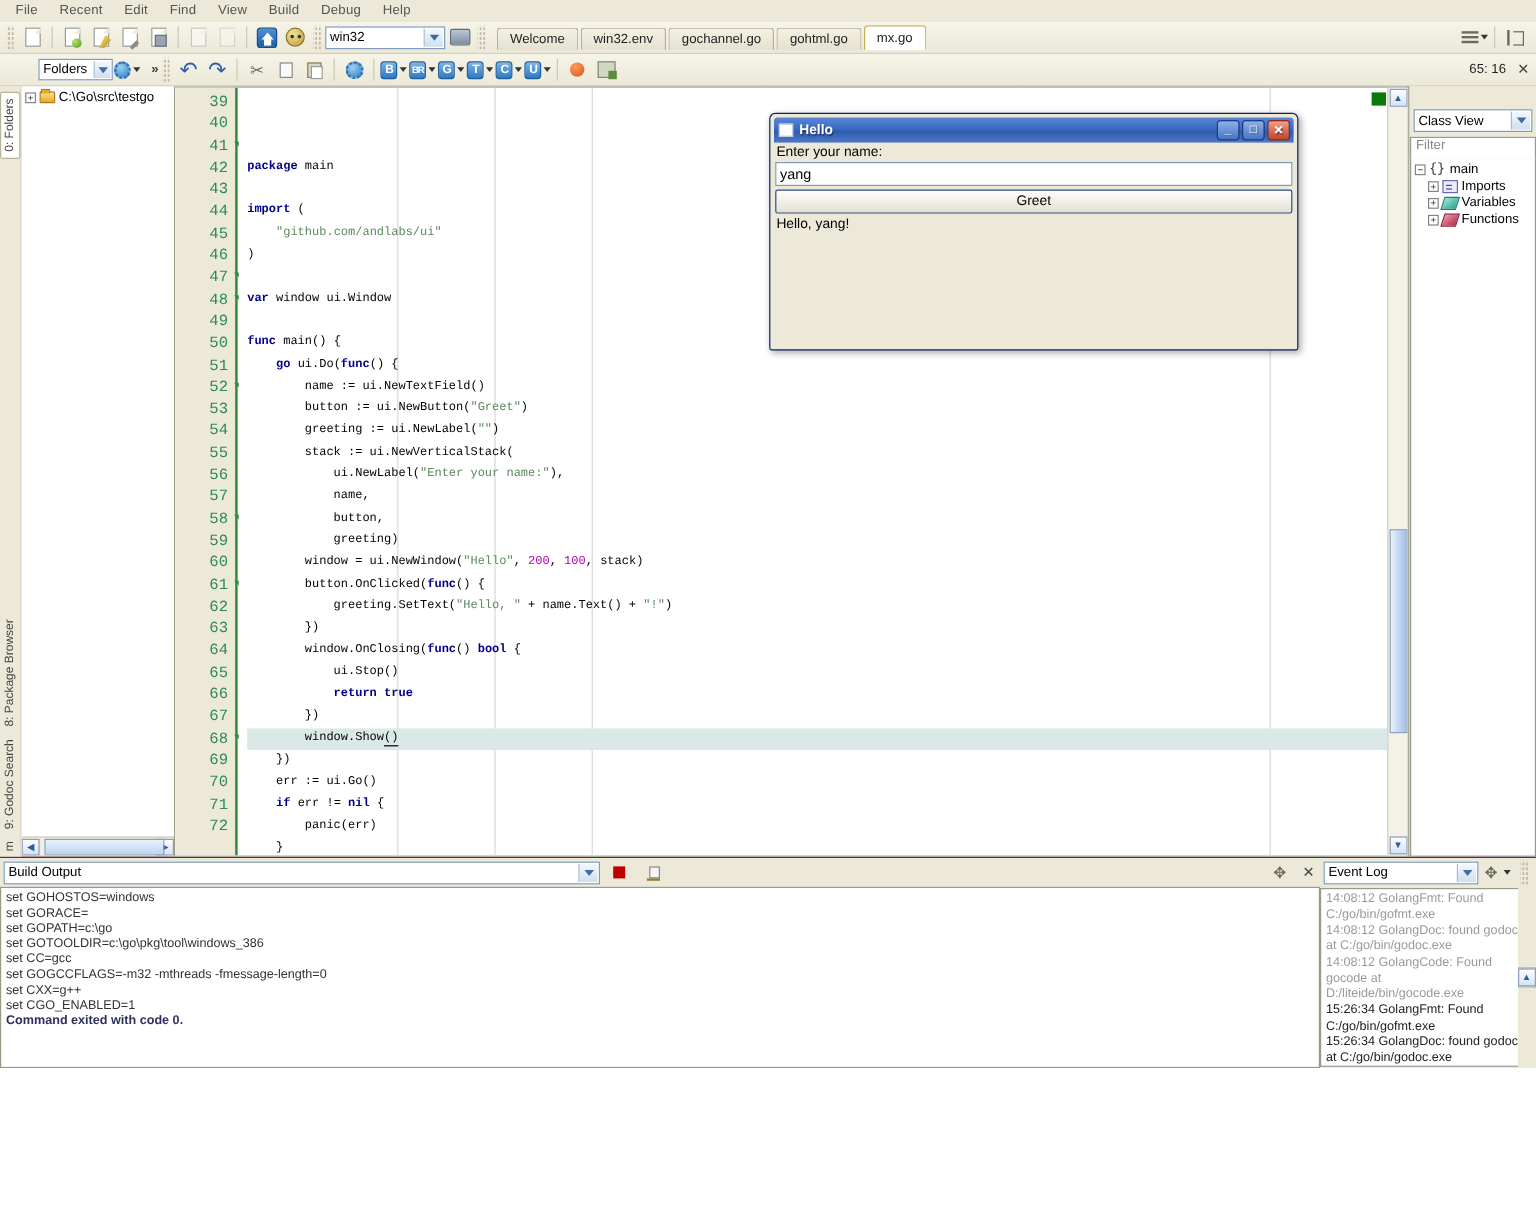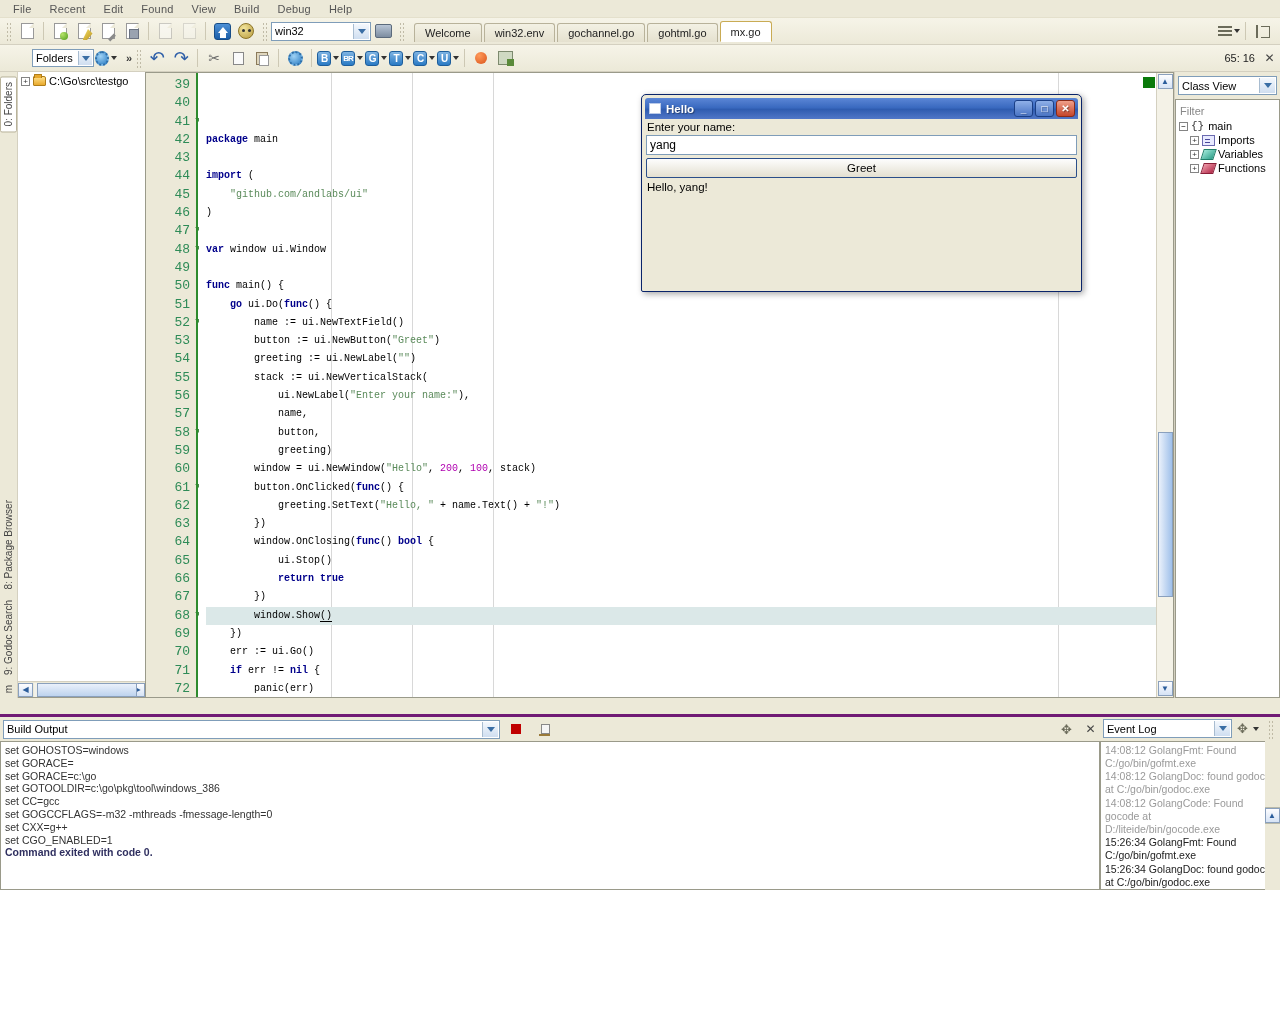--- a/index.html
+++ b/index.html
@@ -257,41 +257,40 @@
   }
   .vsb-btn{width:15px;height:15px;background:linear-gradient(#fdfdff,#d6e3f5);border:1px solid #8aa0bd;display:flex;align-items:center;justify-content:center;font-size:8px;color:#2b5d9b;margin-top:1px;}
   .vsb-track{flex:1;width:15px;position:relative;}
   .vsb-thumb{position:absolute;left:0;top:58%;width:15px;height:28%;background:linear-gradient(90deg,#eaf1fb,#9fc0ea);border:1px solid #8aa0bd;}
   .greenmark{position:absolute;right:18px;top:4px;width:12px;height:11px;background:#0a7a0a;}
   
   .rightpanel {
     width:106px; background:#ece9d8; display:flex;flex-direction:column;flex:none;
     border-left:1px solid #d4d0c0;
   }
-  .rp-head { height:27px; display:flex;align-items:center;padding:0 3px;}
+  .rp-head { height:27px; display:flex;align-items:center;padding:0 3px;margin-top:15px;}
   .filterbox {
     height:18px;background:#fff;border:1px solid #9a9a8a;border-bottom:none;
-    display:flex;align-items:flex-end;padding-left:4px;color:#888;font-size:11px;
+    display:flex;align-items:flex-start;padding-left:4px;color:#888;font-size:11px;
   }
   .classtree {
     flex:1;background:#fff;border:1px solid #9a9a8a;border-top:none;
     font-size:11px;padding-top:2px;overflow:hidden;
   }
   .ct-row{display:flex;align-items:center;white-space:nowrap;padding:1px 0 1px 3px;}
   .minusbox{width:9px;height:9px;border:1px solid #848484;background:#fff;font-size:8px;line-height:7px;text-align:center;margin-right:3px;flex:none;}
   .braces{color:#333;font-family:"Liberation Mono",monospace;margin-right:4px;font-size:11px;}
   .ico-imports{width:13px;height:11px;background:#e8eaff;border:1px solid #6a6ab0;margin-right:3px;flex:none;position:relative;}
   .ico-imports::after{content:'';position:absolute;left:2px;top:3px;width:5px;height:1px;background:#4a4a9a;box-shadow:0 3px 0 #4a4a9a;}
   .ico-vars{width:13px;height:11px;background:linear-gradient(135deg,#9fe8d8,#2f9f8a);border:1px solid #1f7f6a;margin-right:3px;flex:none;transform:skewX(-18deg);}
   .ico-funcs{width:13px;height:11px;background:linear-gradient(135deg,#f09aa8,#b02a4a);border:1px solid #8a1f38;margin-right:3px;flex:none;transform:skewX(-18deg);}
   
   .bottom {
     height:176px; display:flex; background:#ece9d8; flex:none;
-    border-top:3px solid #701a75;
-    margin-top:16px;
+    border-top:1px solid #701a75;
   }
   .dock-left { flex:1; display:flex; flex-direction:column; min-width:0;}
   .dock-head { height:24px; display:flex; align-items:center; padding:0 3px; gap:4px;}
   .dock-body {
     flex:1; background:#fff; border:1px solid #9a9a8a; margin:0 0 0 0;
     font-size:10.5px; color:#333; overflow:hidden; padding:2px 0 0 4px;
     font-family:"Liberation Sans", sans-serif;
     position:relative;
   }
   .dock-body .line { line-height:12.8px; white-space:nowrap; }
@@ -348,21 +347,21 @@
 </style>
 </head>
 <body>
 
 <div id="app">
 
   <div class="menubar">
     <div class="mi">File</div>
     <div class="mi">Recent</div>
     <div class="mi">Edit</div>
-    <div class="mi">Found</div>
+    <div class="mi">Find</div>
     <div class="mi">View</div>
     <div class="mi">Build</div>
     <div class="mi">Debug</div>
     <div class="mi">Help</div>
   </div>
 
   <div class="toolbar">
     <div class="grip"></div>
     <div class="tbtn">
         <span class="icon-doc"></span>
@@ -639,21 +638,21 @@
           </div>
         <div style="flex:1"></div>
         <div class="tbtn">
             <span class="icon-float"></span>
           </div>
         <div class="closebtn">✕</div>
       </div>
       <div class="dock-body" id="buildout">
           <div class="line">set GOHOSTOS=windows</div>
           <div class="line">set GORACE=</div>
-          <div class="line">set GORACE=c:\go</div>
+          <div class="line">set GOPATH=c:\go</div>
           <div class="line">set GOTOOLDIR=c:\go\pkg\tool\windows_386</div>
           <div class="line">set CC=gcc</div>
           <div class="line">set GOGCCFLAGS=-m32 -mthreads -fmessage-length=0</div>
           <div class="line">set CXX=g++</div>
           <div class="line">set CGO_ENABLED=1</div>
           <div class="line bold">Command exited with code 0.</div>
         </div>
     </div>
 
     <div class="dock-right">

